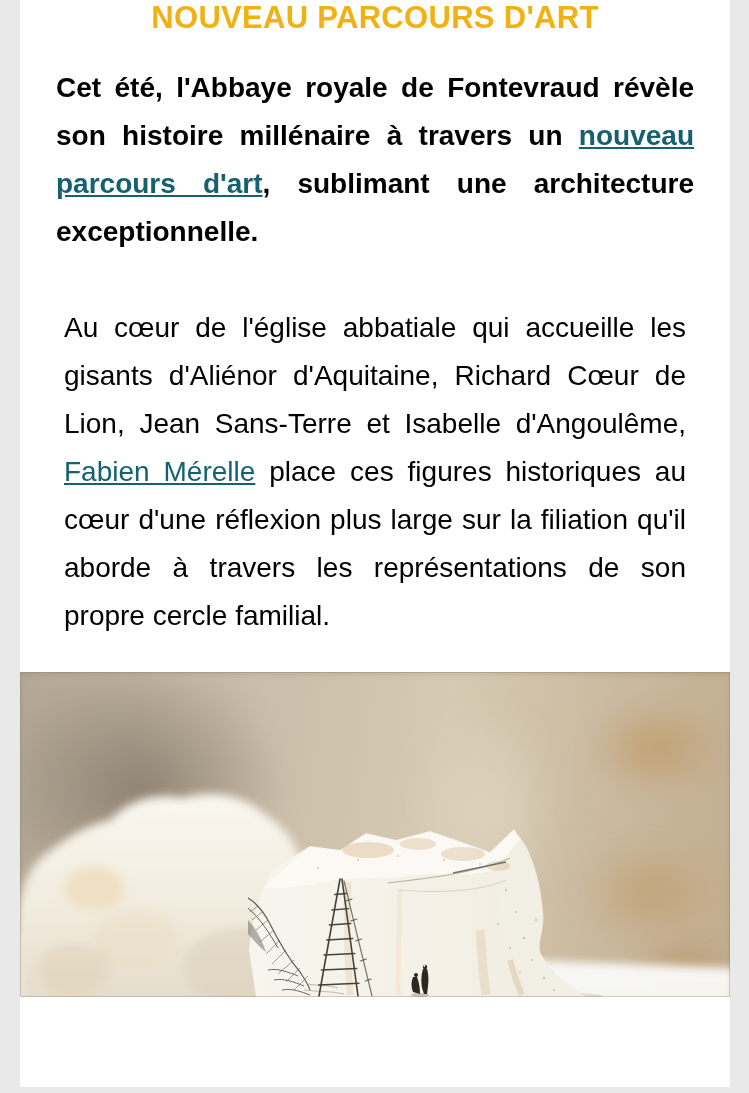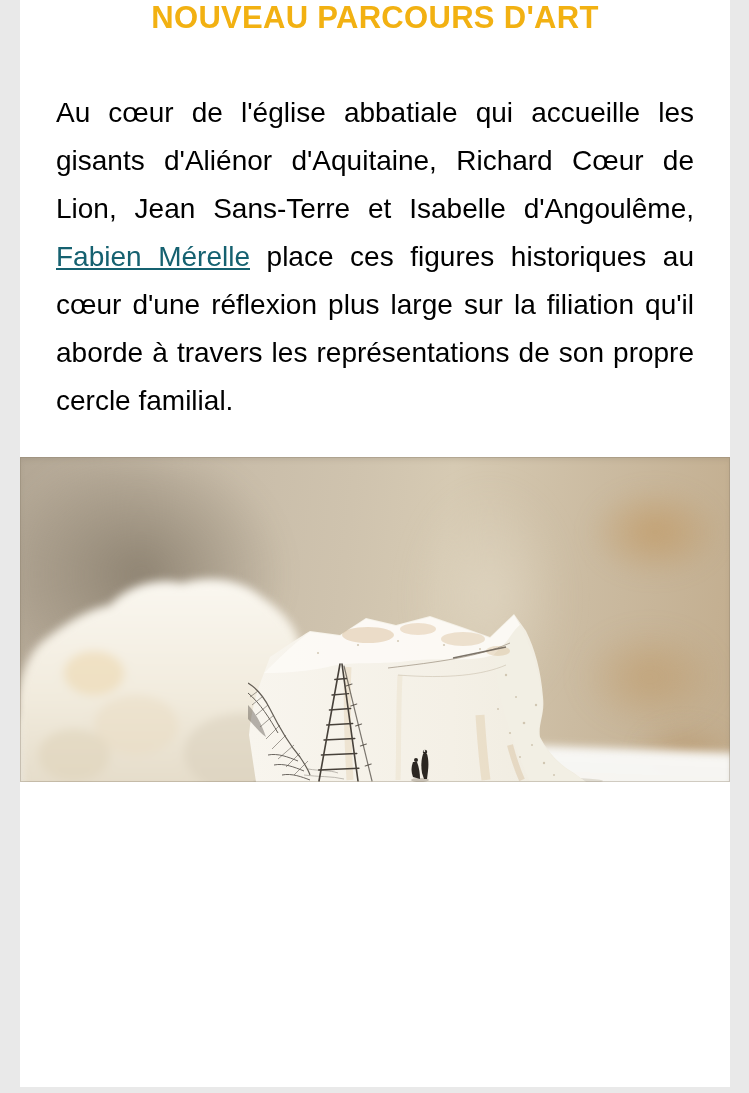--- a/index.html
+++ b/index.html
@@ -36,21 +36,21 @@
   h1.headline .h-line{display:block;}
   p.lead{
     margin:23px 0 0;
     font-size:28px;
     line-height:48px;
     font-weight:bold;
     color:var(--text-black,#000);
     text-align:justify;
   }
   p.bodytext{
-    margin:48px 0 0;
+    margin:48px 8px 0;
     font-size:28px;
     line-height:48px;
     font-weight:normal;
     color:var(--text-black,#000);
     text-align:justify;
   }
   a.tlink{
     color:var(--link-teal,#156170);
     text-decoration:underline;
   }
@@ -96,20 +96,21 @@
 </head>
 <body>
 
 <div class="card">
   <div class="text-block">
 
     <h1 class="headline">
       <span class="h-line">NOUVEAU PARCOURS D'ART</span>
     </h1>
 
+    <p class="lead"><span>Cet été, l'Abbaye royale de Fontevraud révèle son histoire millénaire à travers un </span><a class="tlink" href="#">nouveau parcours d'art</a><span>, sublimant une architecture exceptionnelle.</span></p>
 
     <p class="bodytext"><span>Au cœur de l'église abbatiale qui accueille les gisants d'Aliénor d'Aquitaine, Richard Cœur de Lion, Jean Sans-Terre et Isabelle d'Angoulême, </span><a class="tlink" href="#">Fabien Mérelle</a><span> place ces figures historiques au cœur d'une réflexion plus large sur la filiation qu'il aborde à travers les représentations de son propre cercle familial.</span></p>
 
   </div>
 
   <div class="photo">
     <div class="layer brightmid"></div>
     <div class="layer warm1"></div>
     <div class="layer warm2"></div>
     <div class="layer warm3"></div>

